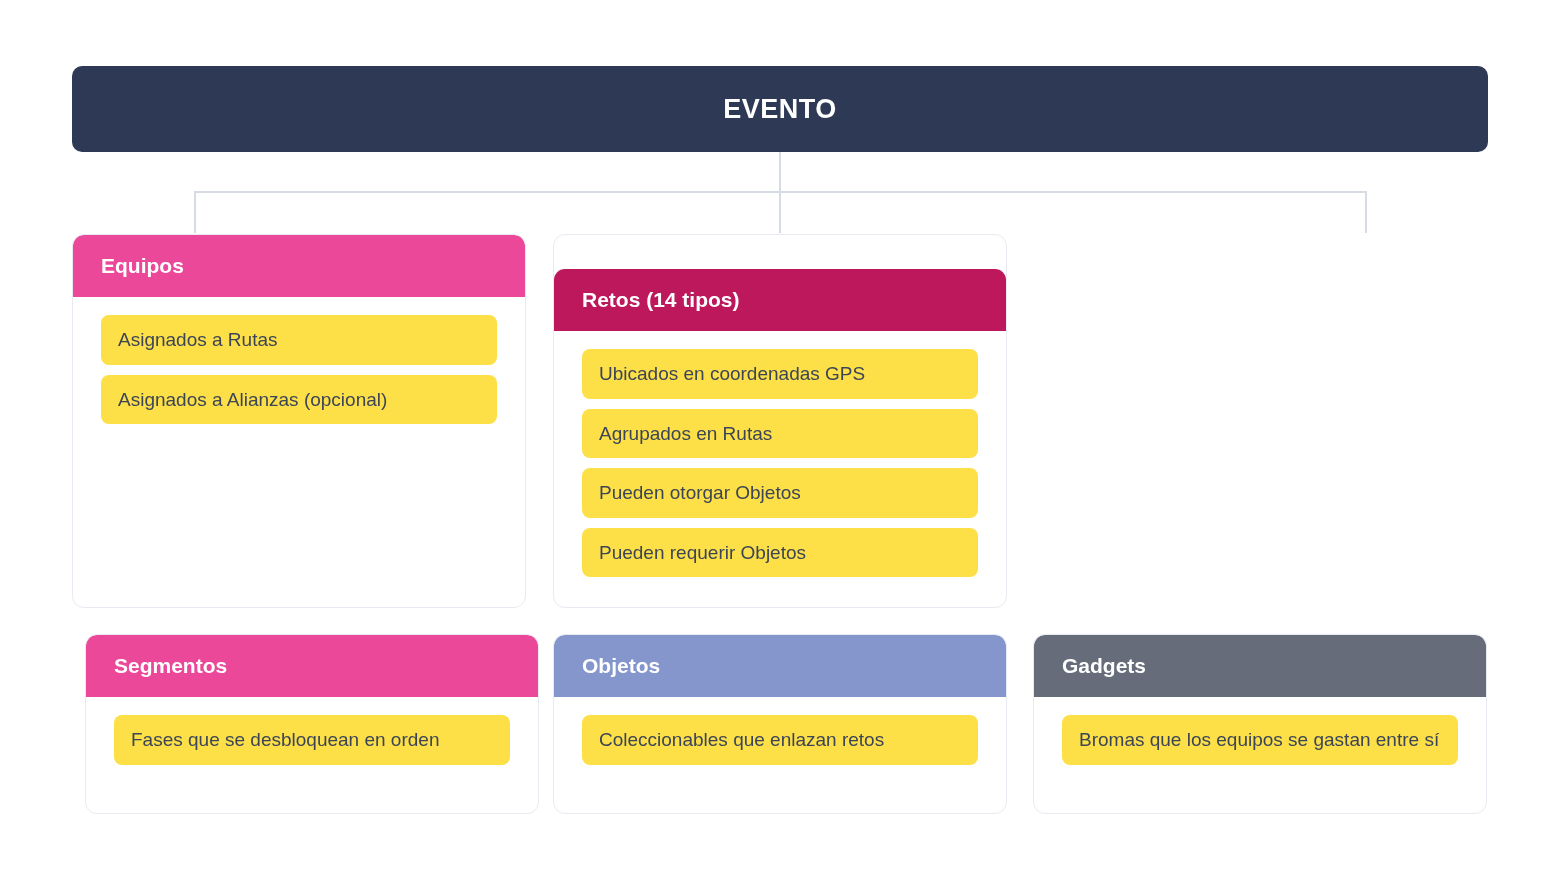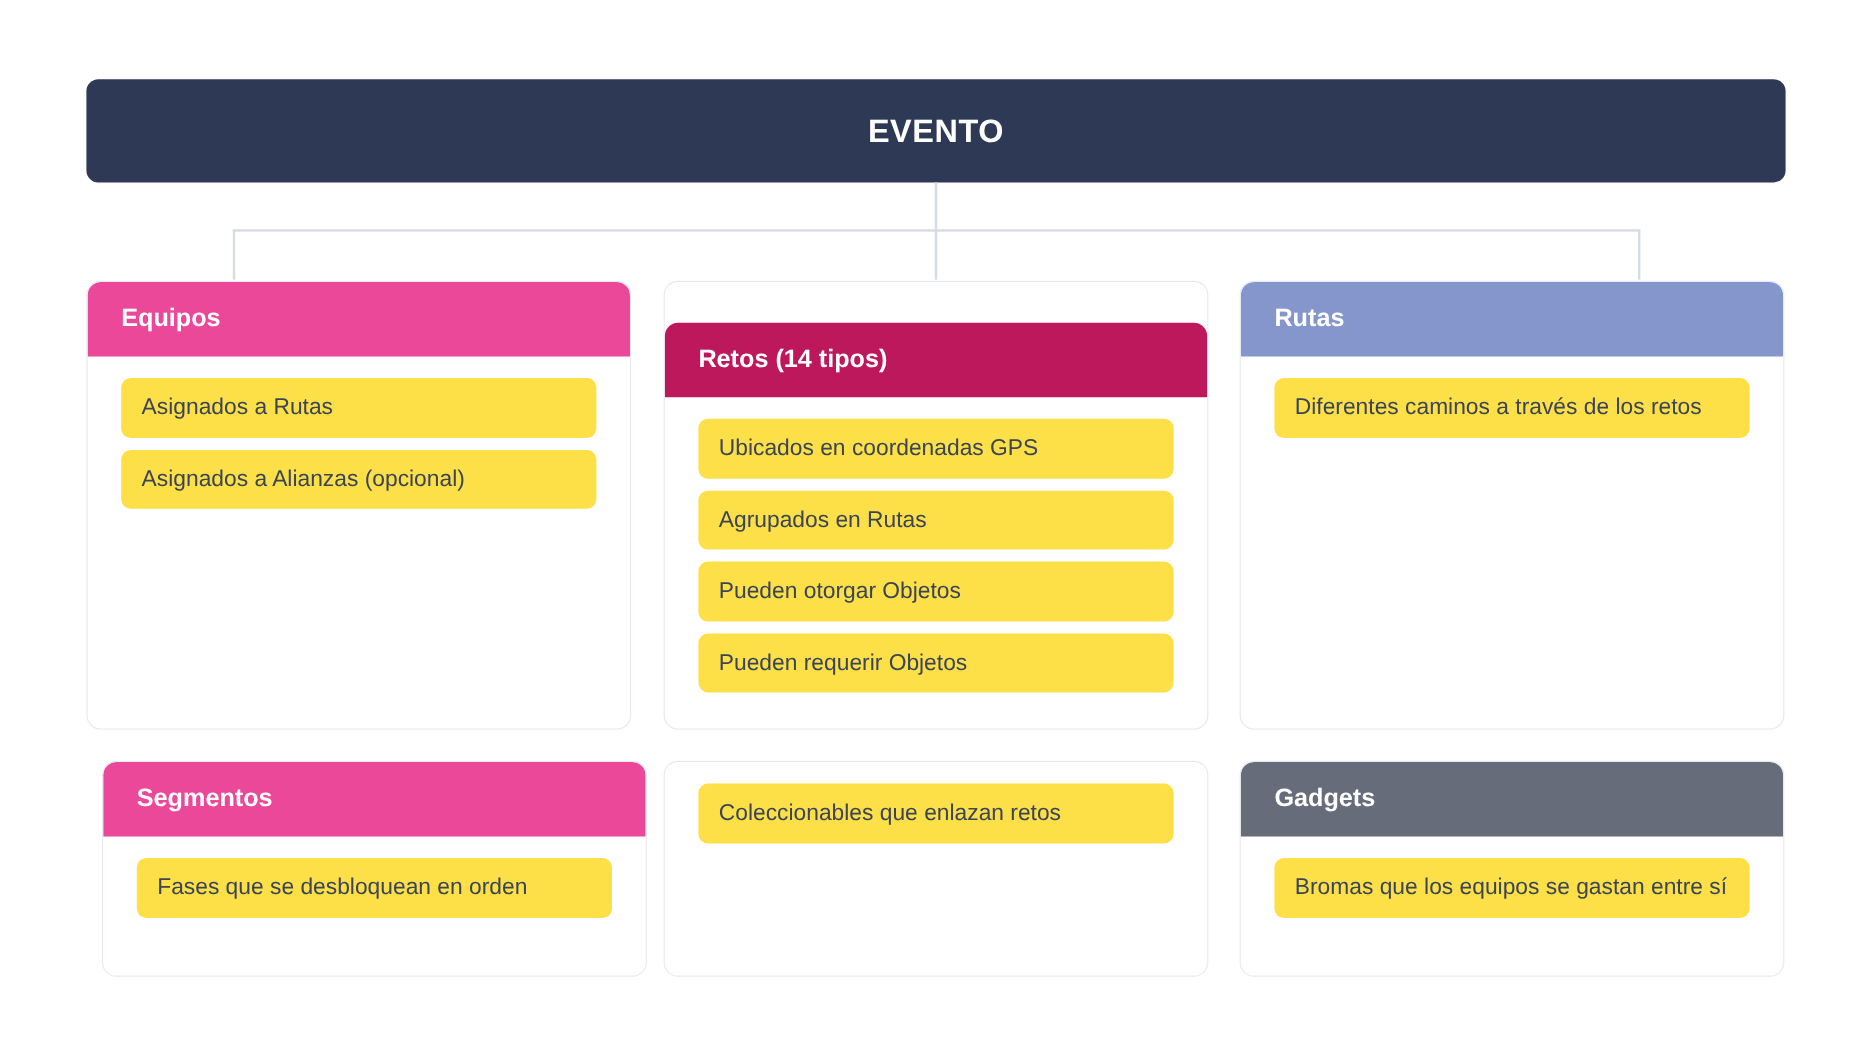--- a/index.html
+++ b/index.html
@@ -119,39 +119,34 @@
       <span>Retos (14 tipos)</span>
     </div>
     <div class="card-body">
       <div class="item">Ubicados en coordenadas GPS</div>
       <div class="item">Agrupados en Rutas</div>
       <div class="item">Pueden otorgar Objetos</div>
       <div class="item">Pueden requerir Objetos</div>
     </div>
   </div>
 
-  <div class="card" style="left:1033px; top:234px; width:454px; height:374px;">
-    <div class="card-header h-light">
-      <span>Rutas</span>
-    </div>
-    <div class="card-body">
-      <div class="item">Diferentes caminos a través de los retos</div>
-    </div>
-  </div>
 
   <div class="card" style="left:72px; top:634px; width:454px; height:180px;margin-left:13px;">
     <div class="card-header h-medium">
       <span>Segmentos</span>
     </div>
     <div class="card-body">
       <div class="item">Fases que se desbloquean en orden</div>
     </div>
   </div>
 
   <div class="card" style="left:553px; top:634px; width:454px; height:180px;">
+    <div class="card-header h-light">
+      <span>Objetos</span>
+    </div>
     <div class="card-body">
       <div class="item">Coleccionables que enlazan retos</div>
     </div>
   </div>
 
   <div class="card" style="left:1033px; top:634px; width:454px; height:180px;">
     <div class="card-header h-gray">
       <span>Gadgets</span>
     </div>
     <div class="card-body">

